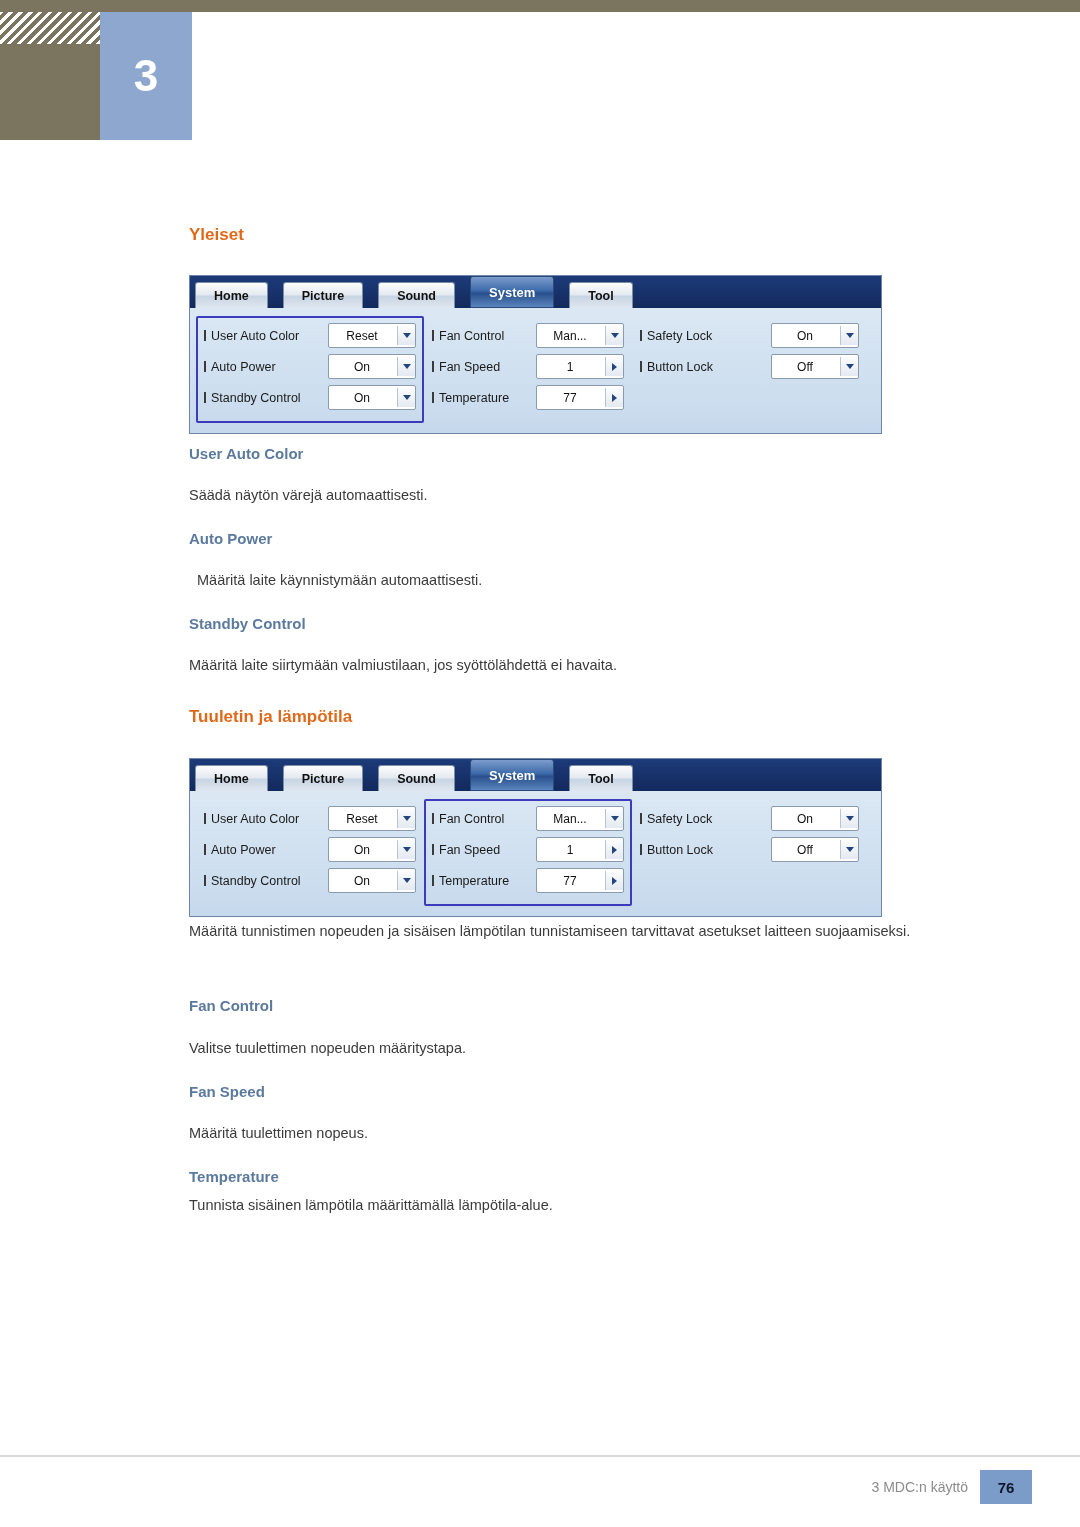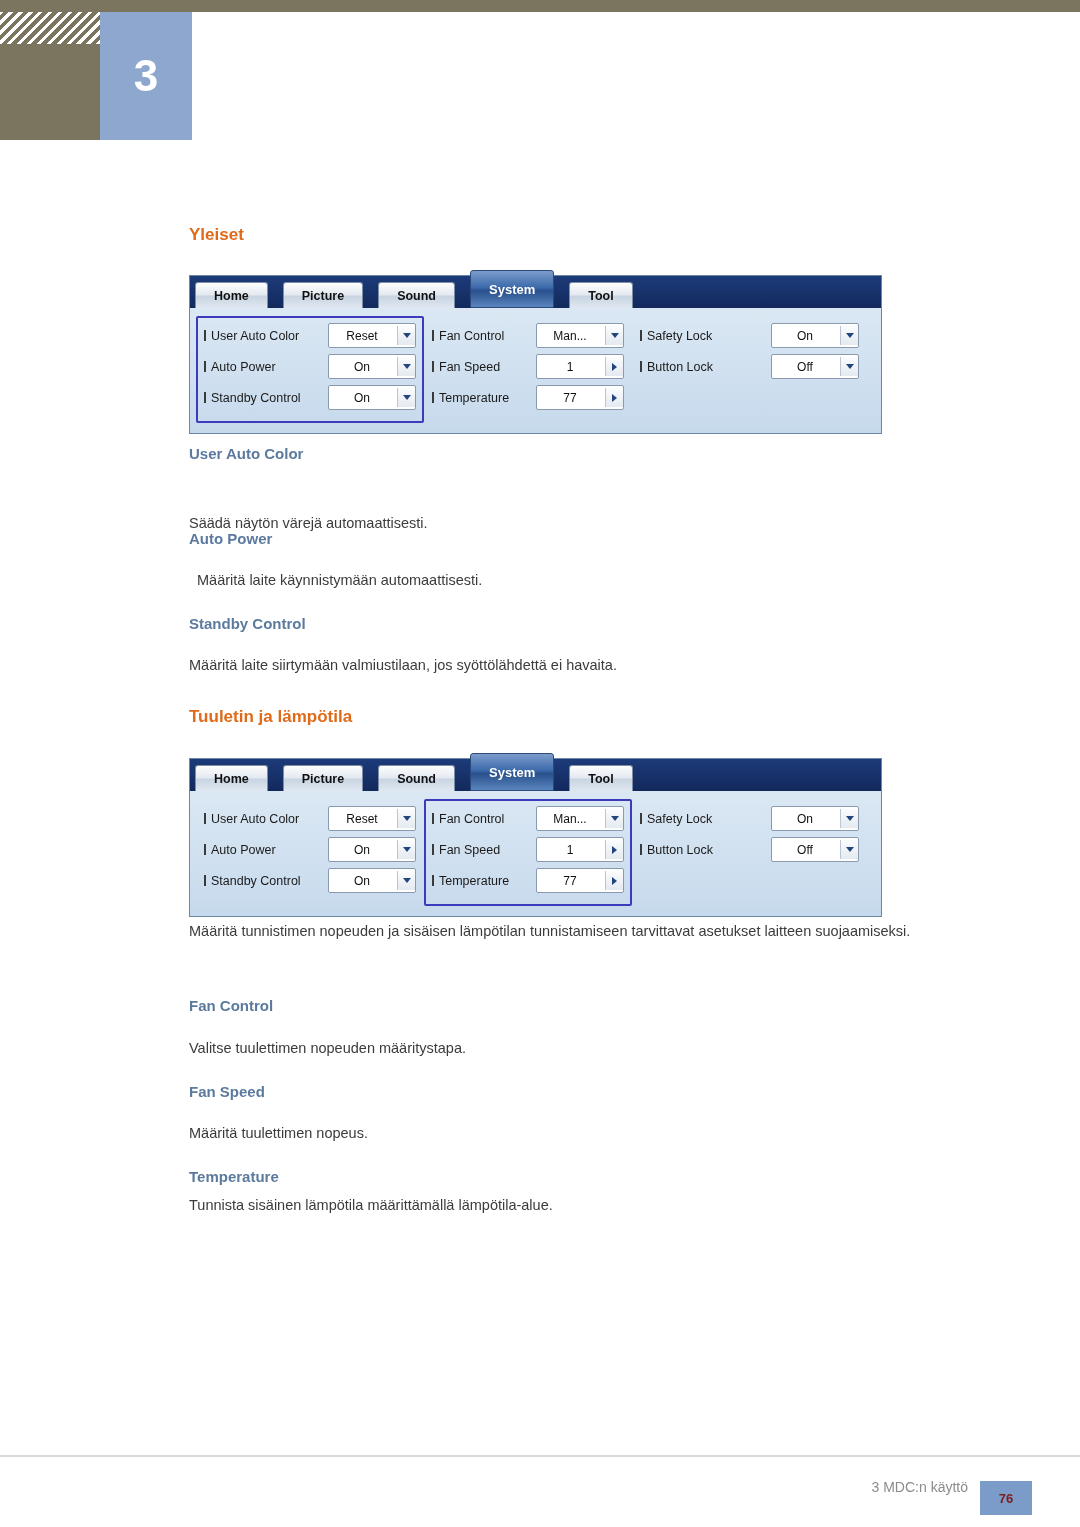--- a/index.html
+++ b/index.html
@@ -132,21 +132,21 @@
     background: linear-gradient(to bottom, #fdfdfd 0%, #e3e9f0 48%, #c8d4e2 52%, #dfe7f0 100%);
     border: 1px solid #7d8fa6;
     border-bottom: none;
     border-radius: 3px 3px 0 0;
     box-sizing: border-box;
   }
   .tab.selected {
     color: #ffffff;
     background: linear-gradient(to bottom, #7c9ccb 0%, #3d6bab 45%, #29508c 55%, #5a85be 100%);
     border: 1px solid #2b4a7c;
-    height: 38px;
+    height: 32px;
     font-size: 13px;
   }
   .mdc-body {
     display: flex;
     padding: 8px 6px 10px 6px;
     background: linear-gradient(to bottom, #dbe8f4 0%, #c6d9ec 100%);
     box-sizing: border-box;
   }
   .mdc-col {
     padding: 4px 6px 6px 6px;
@@ -240,27 +240,26 @@
     color: #8c8c8c;
     transform: translateY(-50%);
   }
   .footer-page {
     position: absolute;
     right: 48px;
     top: 1470px;
     width: 52px;
     height: 34px;
     background: #7b9cc9;
-    color: #7f1d1d;
-    font-size: 13px;
+    color: #0f172a;
+    font-size: 15px;
     font-weight: bold;
     display: flex;
     align-items: center;
     justify-content: center;
-    margin-top: 11px;
   }
 </style>
 </head>
 <body>
 
 <div class="header">
   <div class="header-band"></div>
   <div class="header-left-block">
     <div class="header-hatch"></div>
   </div>
@@ -383,21 +382,21 @@
                 <span class="caret-down"></span>
               </span>
           </span>
         </div>
       </div>
 
     </div>
   </div>
 
   <div class="sub-heading" style="top:305px;">User Auto Color</div>
-  <div class="body-text" style="top:344px;margin-top:28px;">Säädä näytön värejä automaattisesti.</div>
+  <div class="body-text" style="top:344px;">Säädä näytön värejä automaattisesti.</div>
 
   <div class="sub-heading" style="top:390px;">Auto Power</div>
   <div class="body-text" style="top:429px;margin-left:8px;">Määritä laite käynnistymään automaattisesti.</div>
 
   <div class="sub-heading" style="top:475px;">Standby Control</div>
   <div class="body-text" style="top:514px;">Määritä laite siirtymään valmiustilaan, jos syöttölähdettä ei havaita.</div>
 
   <div class="section-heading" style="top:567px;">Tuuletin ja lämpötila</div>
 
   <div class="mdc" style="top:618px;">

